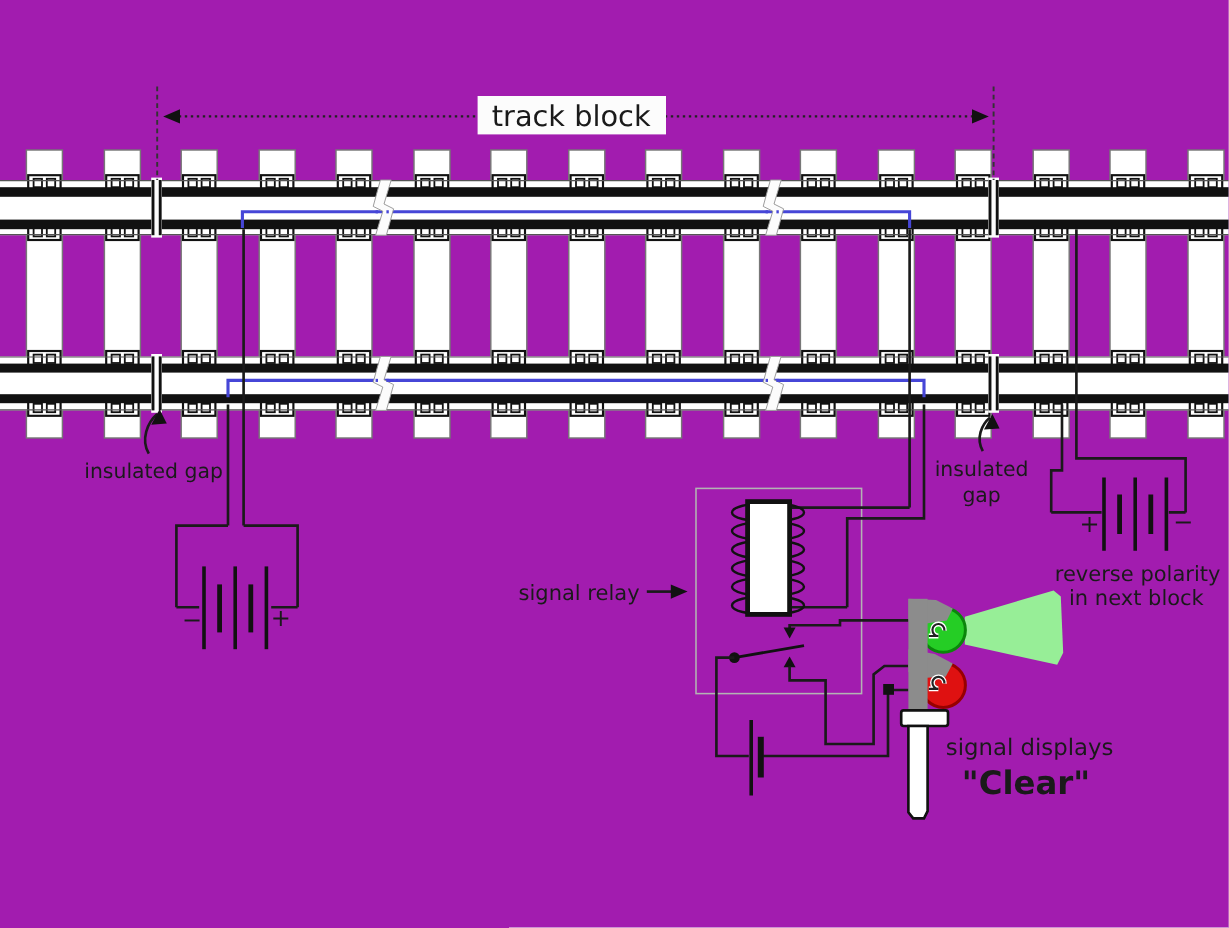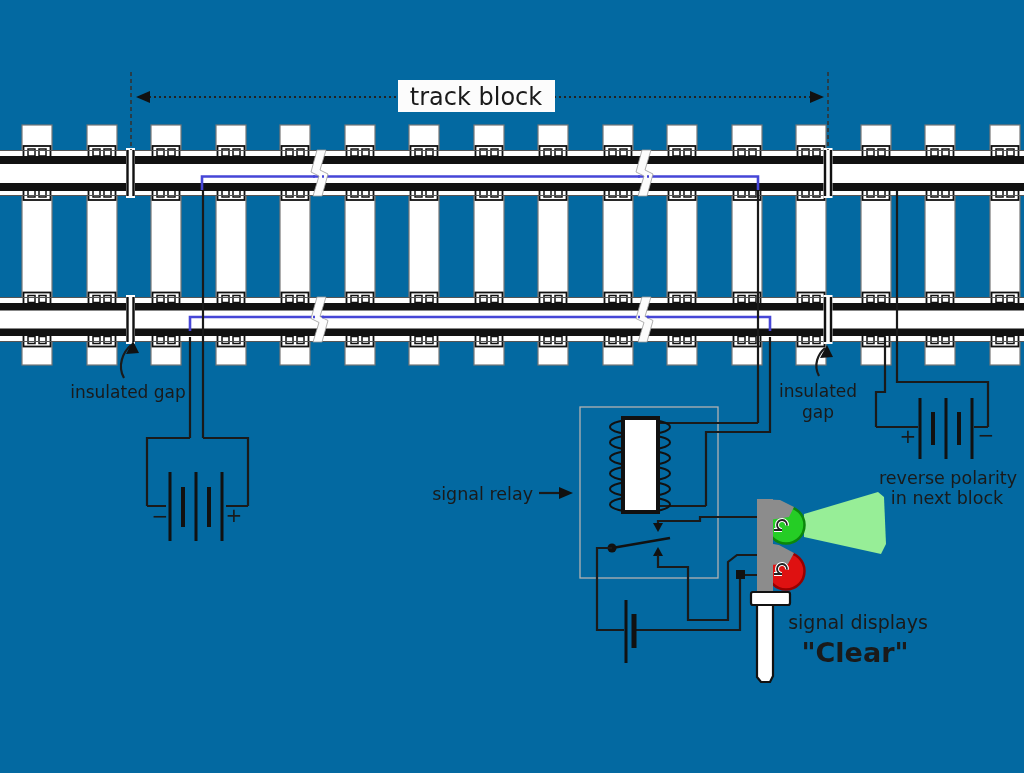--- a/index.html
+++ b/index.html
@@ -1,16 +1,16 @@
 <!DOCTYPE html>
 <html style="--wire-blue: #4646d7; --beam-green: #97ee97; --lamp-green: #25cd25; --lamp-green-dark: #0b860b; --lamp-red: #df1111; --lamp-red-dark: #970000; --mast-gray: #8c8c8c; --ink: #1a1a1a;"><head>
 <meta charset="utf-8">
 <style>
   html,body{margin:0;padding:0;background:#e9e9e9;}
-  .stage{width:1024px;height:773px;background:#0369a1;position:relative;margin:0 auto;
+  .stage{width:1024px;height:773px;background:#a21caf;position:relative;margin:0 auto;
          font-family:"DejaVu Sans",sans-serif;}
   svg{display:block}
   svg text{font-family:"DejaVu Sans","Liberation Sans",sans-serif;fill:#1a1a1a;}
   .wire{stroke:#1a1a1a;stroke-width:2.2;fill:none;}
   .blue{stroke:var(--wire-blue,#4646d7);stroke-width:2.6;fill:none;}
   .thinline{stroke:#555;stroke-width:1;fill:none;}
   .tieline{stroke:#777;stroke-width:1.2;fill:#ffffff;}
 </style>
 </head>
 <body>

